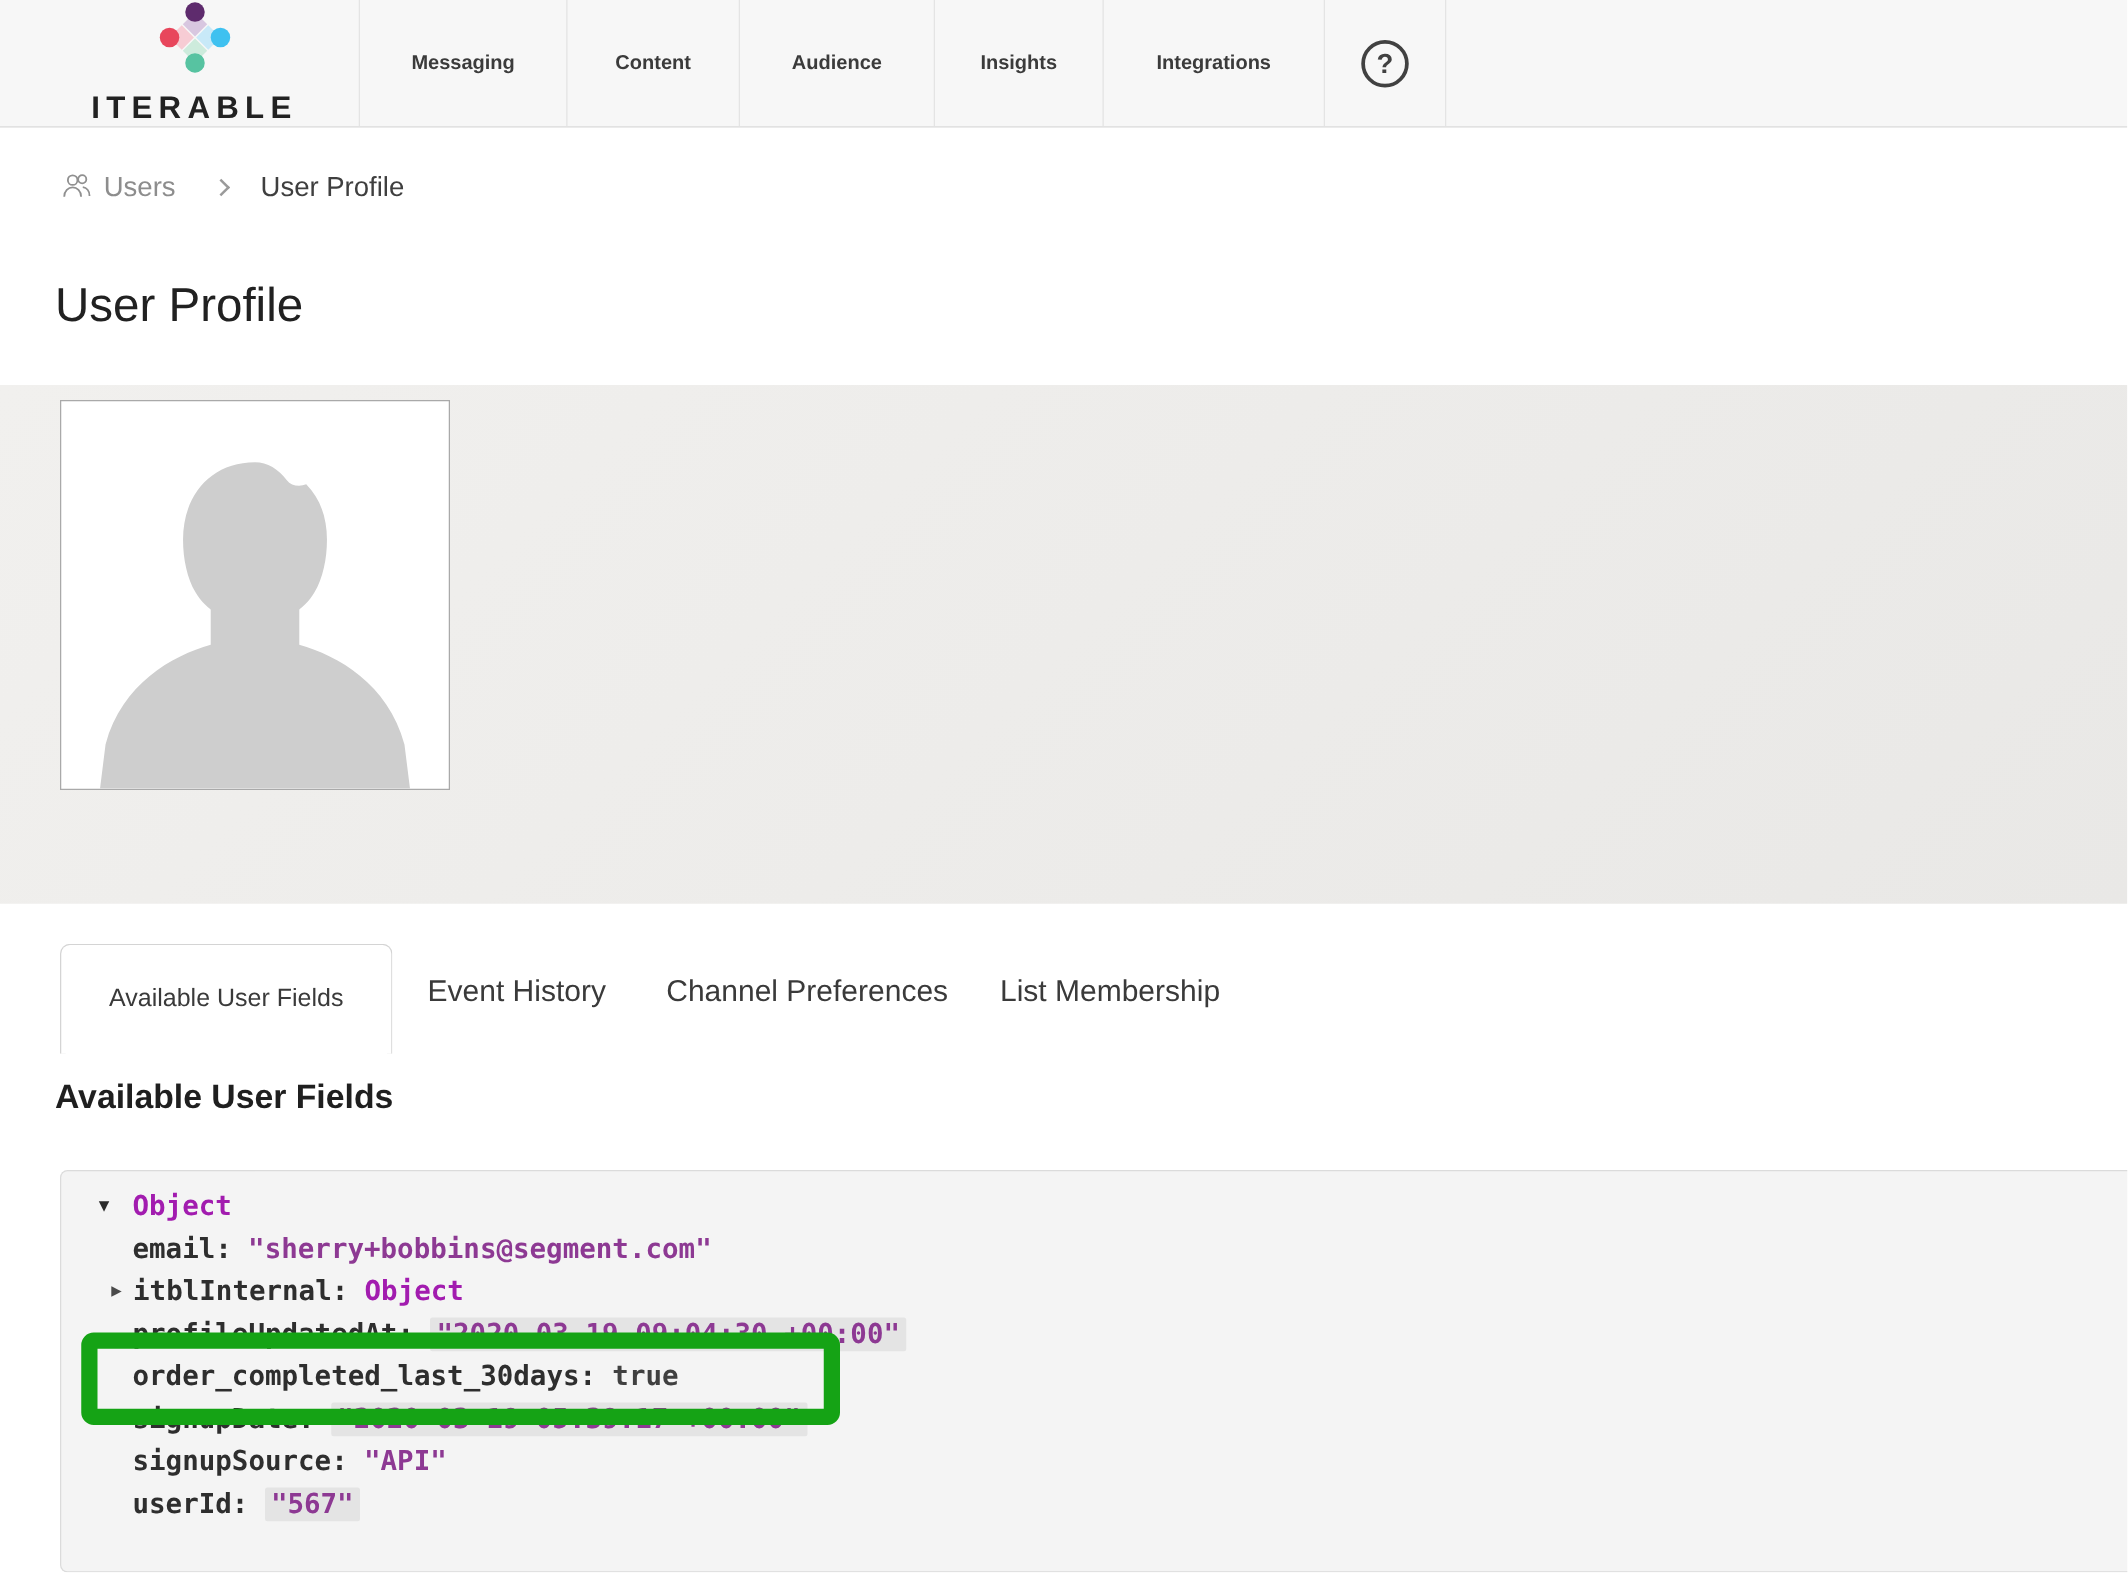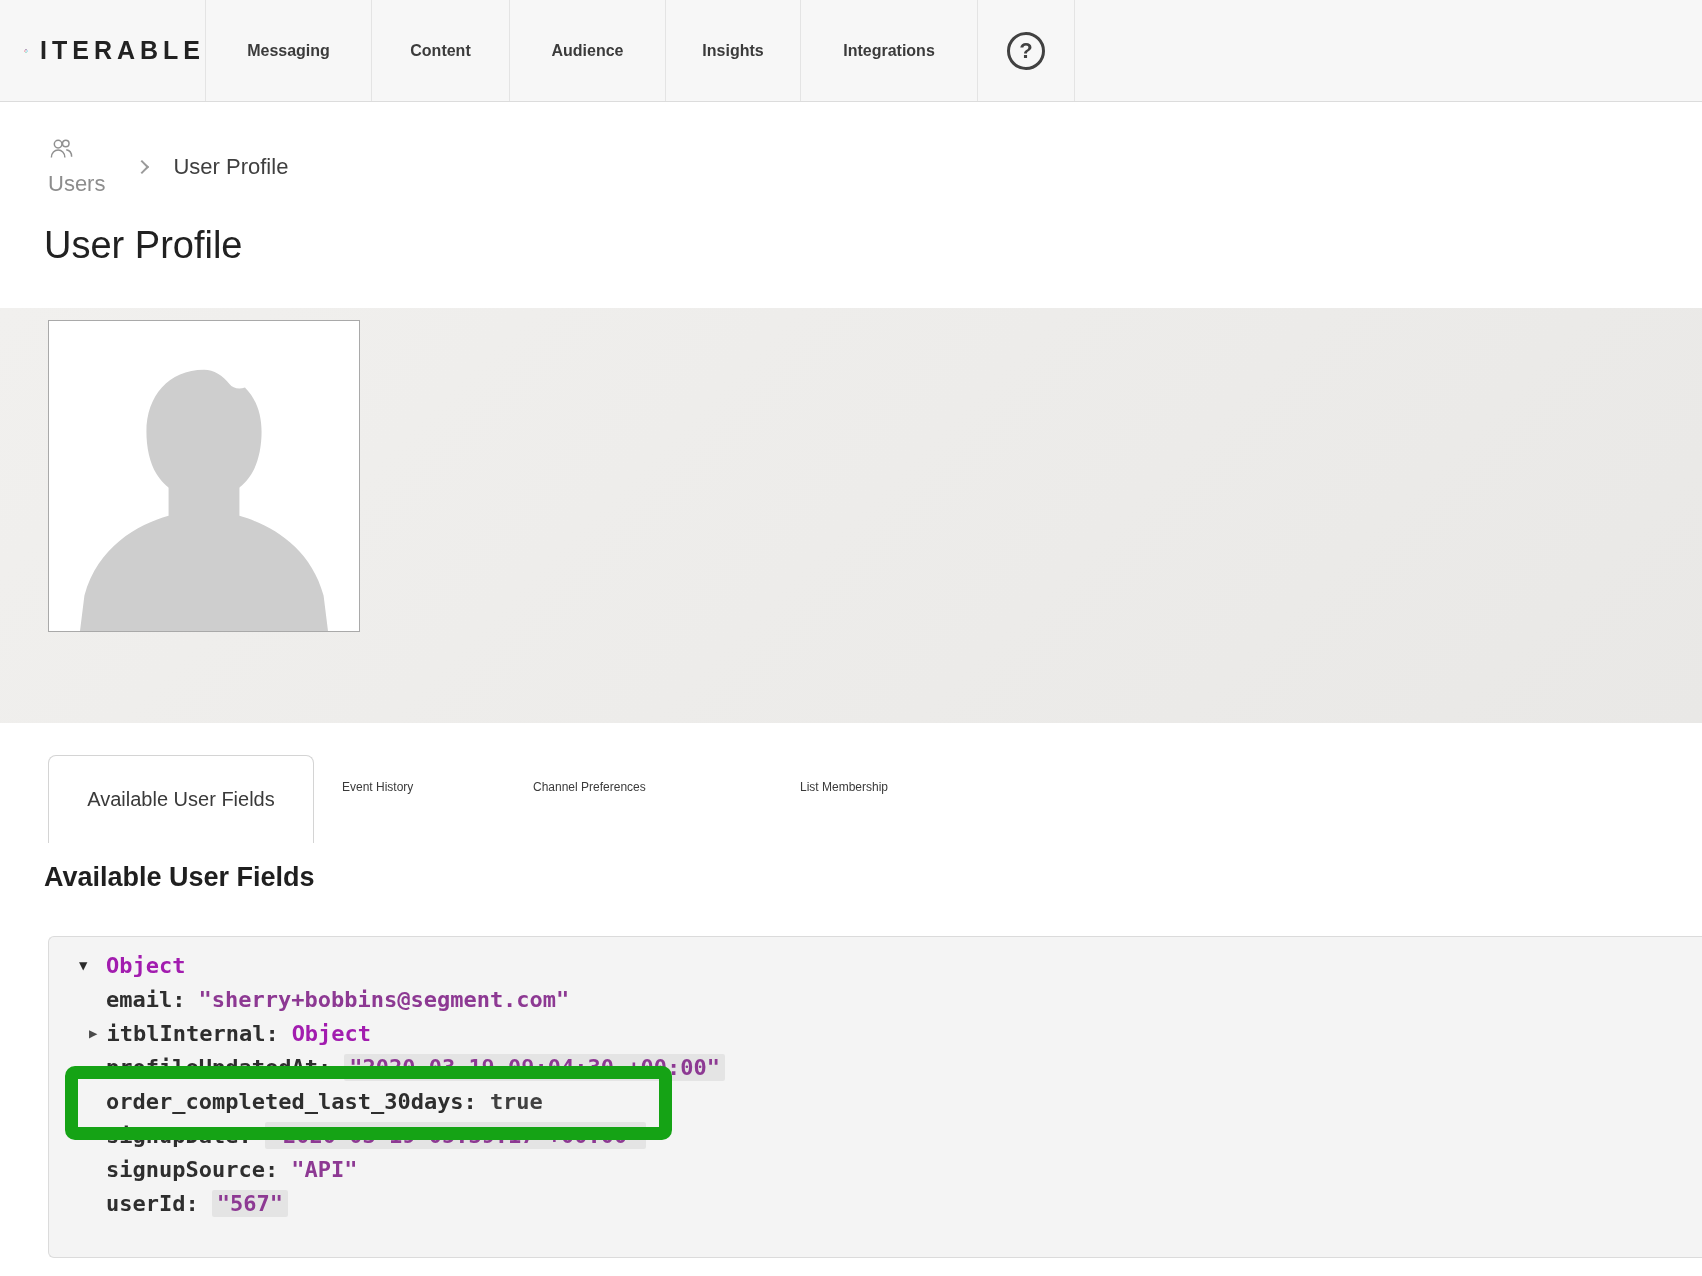--- a/index.html
+++ b/index.html
@@ -13,34 +13,34 @@
   
   .navbar {
     position:absolute; left:0; top:0; width:1702px; height:102px;
     background:#f7f7f7; border-bottom:1px solid #dcdcdc;
     display:flex; align-items:stretch;
   }
   .nav-cell {
     display:flex; align-items:center; justify-content:center;
     border-right:1px solid #e4e4e4; height:100%;
   }
-  .nav-cell.brand-cell { width:206px; justify-content:flex-start; padding-left:24px; gap:12px; }
+  .nav-cell.brand-cell { width:288px; justify-content:flex-start; padding-left:24px; gap:12px;flex-direction:column; }
   .brand-text { font-size:25px; font-weight:800; letter-spacing:5px; color:#222; }
   .nav-item { font-size:16px; font-weight:700; color:#3b3b3b; cursor:pointer; }
   .w-messaging{width:166px}.w-content{width:138px}.w-audience{width:156px}
   .w-insights{width:135px}.w-integrations{width:177px}.w-help{width:97px}
   .help-circle {
     width:38px; height:38px; border:3px solid #414141; border-radius:50%;
     display:flex; align-items:center; justify-content:center;
     font-size:22px; font-weight:700; color:#414141; cursor:pointer;
   }
 
   
   .breadcrumb { position:absolute; left:48px; top:136px; display:flex; align-items:center; gap:14px; }
-  .crumb-users { display:flex; gap:8px; color:#8d8d8d; font-size:22px; cursor:pointer;flex-direction:column; }
+  .crumb-users { display:flex; align-items:center; gap:8px; color:#8d8d8d; font-size:22px; cursor:pointer; }
   .crumb-chevron { width:10px; height:10px; border-top:2px solid #9a9a9a; border-right:2px solid #9a9a9a;
     transform:rotate(45deg); margin:0 12px 0 18px; }
   .crumb-current { color:#3f3f3f; font-size:22px; }
 
   
   .page-title { position:absolute; left:44px; top:224px; font-size:38px; font-weight:500; color:#212121; }
 
   
   .profile-band {
     position:absolute; left:0; top:308px; width:1702px; height:415px;
@@ -54,21 +54,21 @@
 
   
   .tab-active {
     position:absolute; left:48px; top:755px; width:266px; height:88px;
     background:#fff; border:1px solid #d4d4d4; border-bottom:none;
     border-radius:8px 8px 0 0;
     display:flex; align-items:center; justify-content:center;
     font-size:20px; color:#3a3a3a; cursor:pointer;
   }
   .tab-plain {
-    position:absolute; top:780px; font-size:12px; color:#3a3a3a; cursor:pointer;
+    position:absolute; top:780px; font-size:24px; color:#3a3a3a; cursor:pointer;
   }
   .tab-event{left:342px}.tab-channel{left:533px}.tab-list{left:800px}
 
   
   .section-heading { position:absolute; left:44px; top:862px; font-size:27px; color:#1f1f1f; }
 
   
   .fields-box {
     position:absolute; left:48px; top:936px; width:1660px; height:322px;
     background:#f4f4f4; border:1px solid #dbdbdb; border-right:none;

